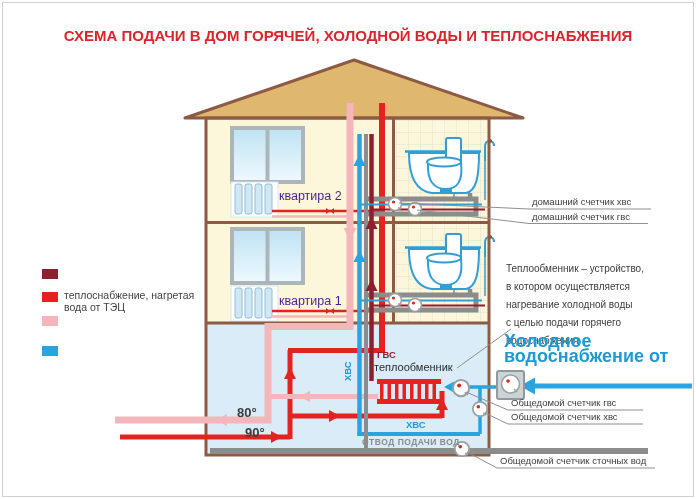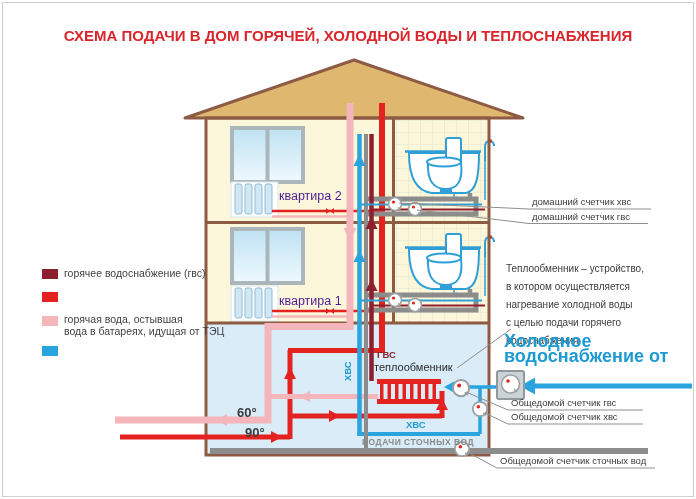--- a/index.html
+++ b/index.html
@@ -219,23 +219,22 @@
 </svg>
 
 <div class="frame"></div>
 
 <div class="t title">СХЕМА ПОДАЧИ В ДОМ ГОРЯЧЕЙ, ХОЛОДНОЙ ВОДЫ И ТЕПЛОСНАБЖЕНИЯ</div>
 
 <div class="sw sw-gvs" style="top:269px"></div>
 <div class="sw sw-heat" style="top:292px"></div>
 <div class="sw sw-return" style="top:316px"></div>
 <div class="sw sw-cold" style="top:346px"></div>
-<div class="t legend-label" style="left:64px;top:268px">горячее водоснабжение (гвс)</div>
-<div class="t legend-label" style="left:64px;top:314px">горячая вода, остывшая
-вода в батареях, идущая от ТЭЦ</div>
+<div class="t legend-label" style="left:64px;top:290px">теплоснабжение, нагретая
+вода от ТЭЦ</div>
 
 <div class="t apt" style="left:279px;top:189px">квартира 2</div>
 <div class="t apt" style="left:279px;top:294px">квартира 1</div>
 
 <div class="t small-callout" style="left:532px;top:197px">домашний счетчик хвс</div>
 <div class="t small-callout" style="left:532px;top:212px">домашний счетчик гвс</div>
 <div class="t note" style="left:506px;top:260px;width:170px">Теплообменник – устройство,
 в котором осуществляется
 нагревание холодной воды
 с целью подачи горячего
@@ -243,18 +242,18 @@
 <div class="t cold-title" style="left:504px;top:334px">Холодное
 водоснабжение от</div>
 <div class="t small-callout" style="left:511px;top:398px">Общедомой счетчик гвс</div>
 <div class="t small-callout" style="left:511px;top:412px">Общедомой счетчик хвс</div>
 <div class="t small-callout" style="left:500px;top:456px">Общедомой счетчик сточных вод</div>
 
 <div class="t pl-gvs" style="left:377px;top:350px">ГВС</div>
 <div class="t pl-hx" style="left:374px;top:361px">теплообменник</div>
 <div class="t pl-hvs vert" style="left:343px;top:381px">ХВС</div>
 <div class="t pl-hvs" style="left:406px;top:420px">ХВС</div>
-<div class="t pl-sewer" style="left:362px;top:438px">ПОДАЧИ СТОЧНЫХ ВОД</div>
-
-<div class="t temp" style="left:237px;top:406px">60°</div>
+<div class="t pl-sewer" style="left:362px;top:438px">ОТВОД ПОДАЧИ ВОД</div>
+
+<div class="t temp" style="left:237px;top:406px">80°</div>
 <div class="t temp" style="left:245px;top:426px">90°</div>
 
 </div>
 
 </body></html>

